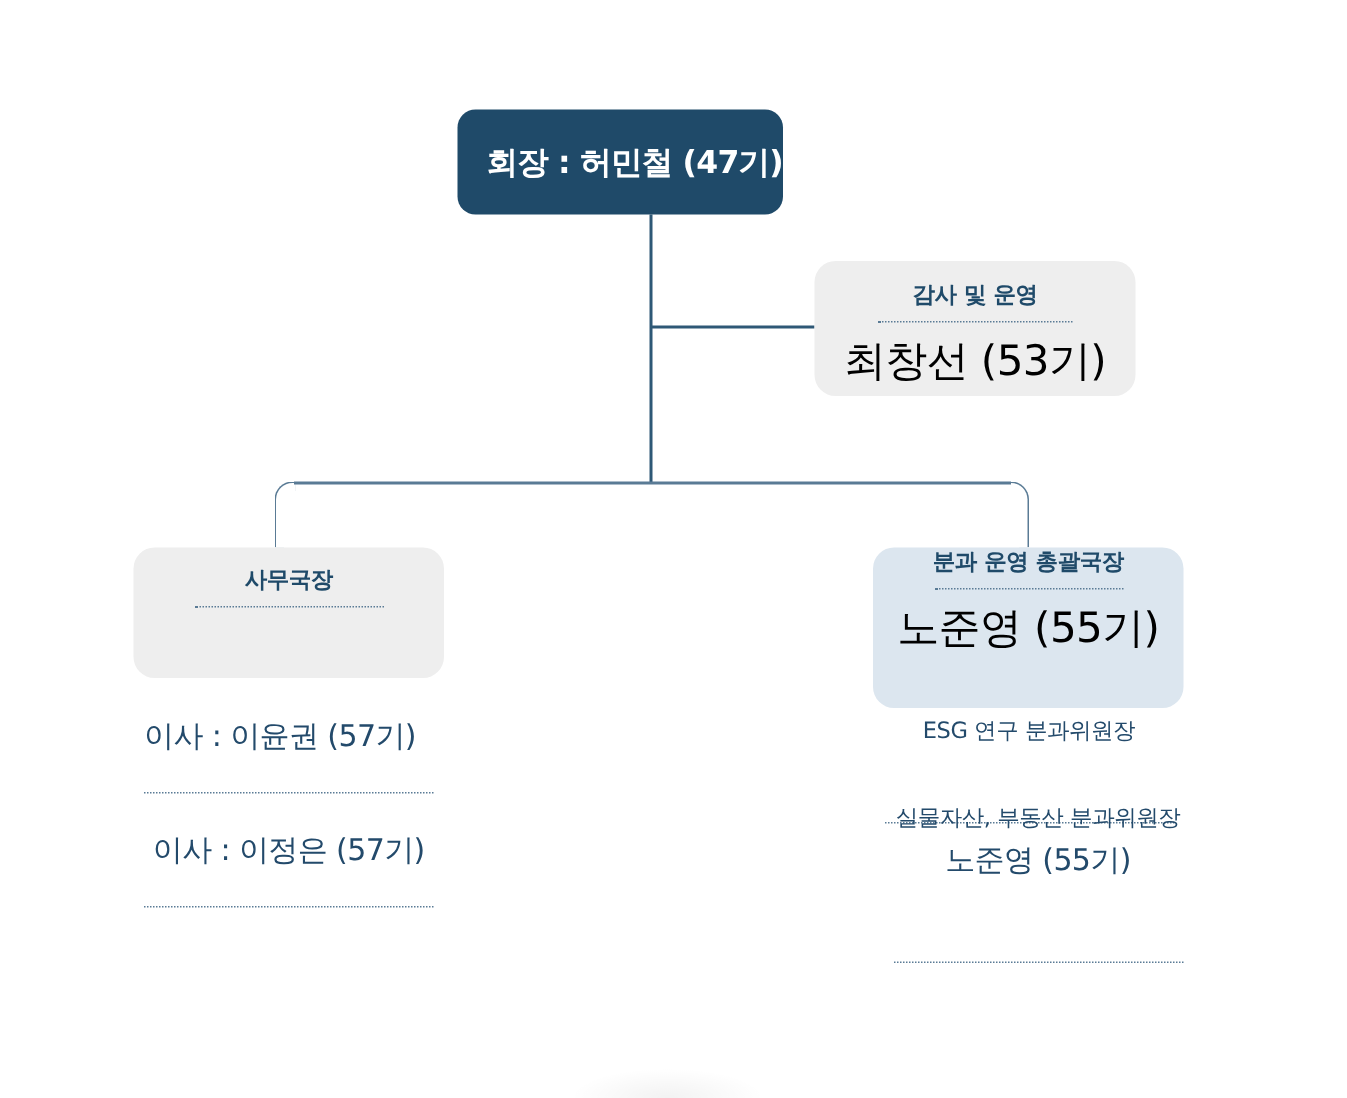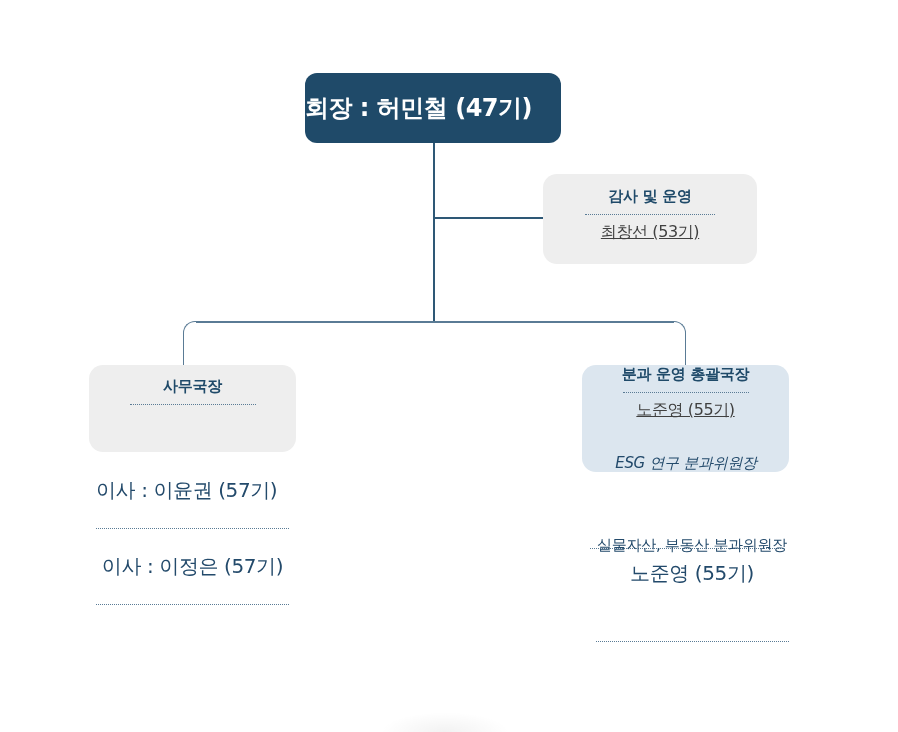--- a/index.html
+++ b/index.html
@@ -23,50 +23,49 @@
     }
     .curve.right {
       border-left: none;
       border-right: 1.5px solid #5a7b95;
       border-top-left-radius: 0;
       border-top-right-radius: 12px;
     }
 
     
     .node-top {
-      left: 305px; top: 73px; width: 256px; height: 70px;
+      left: 305px; top: 73px; width: 217px; height: 70px;
       background: #1f4a69;
       border-radius: 12px;
       color: #ffffff;
-      display: flex; align-items: center; justify-content: flex-start;
-      font-size: 24px; font-weight: bold;
+      display: flex; align-items: center; justify-content: flex-end;
+      font-size: 21px; font-weight: bold;
       letter-spacing: -0.5px;
     }
 
     .card {
       position: absolute;
       border-radius: 14px;
       display: flex; flex-direction: column; align-items: center;
       text-align: left;
     }
     .card .role {
       font-size: 15px; font-weight: bold;
       color: #1f4a69;
       letter-spacing: -0.3px;
     }
     .card .dots {
       height: 0;
       border-top: 1px dotted #5a7b95;
       margin: 8px 0 7px 0;
     }
     .card .name {
-      font-size: 16px;
-      color: #404040;
+      font-size: 28px;
+      color: #000000;
       letter-spacing: -0.4px;
-      text-decoration: underline;
     }
     .card-audit {
       left: 543px; top: 174px; width: 214px; height: 90px;
       background: #eeeeee;
       padding-top: 13px;
     }
     .card-audit .dots { width: 130px; }
 
     .card-office {
       left: 89px; top: 365px; width: 207px; height: 87px;
@@ -166,21 +165,21 @@
   <div class="sub-left" style="top:528px;">
     <div class="sep"></div>
   </div>
   <div class="sub-left" style="top:553px;text-align:center;">
     <div class="item">이사 : 이정은 (57기)</div>
   </div>
   <div class="sub-left" style="top:604px;">
     <div class="sep"></div>
   </div>
 
-  <div class="sub-right" style="left:566px; top:454px;font-style:italic;">
+  <div class="sub-right" style="left:566px; top:478px;">
     <div class="title">ESG 연구 분과위원장</div>
   </div>
   <div class="sub-right" style="left:566px; top:548px;">
     <div class="sep"></div>
   </div>
   <div class="sub-right" style="left:572px; top:536px;">
     <div class="title">실물자산, 부동산 분과위원장</div>
     <div class="name">노준영 (55기)</div>
   </div>
   <div class="sub-right" style="left:572px; top:641px;">

